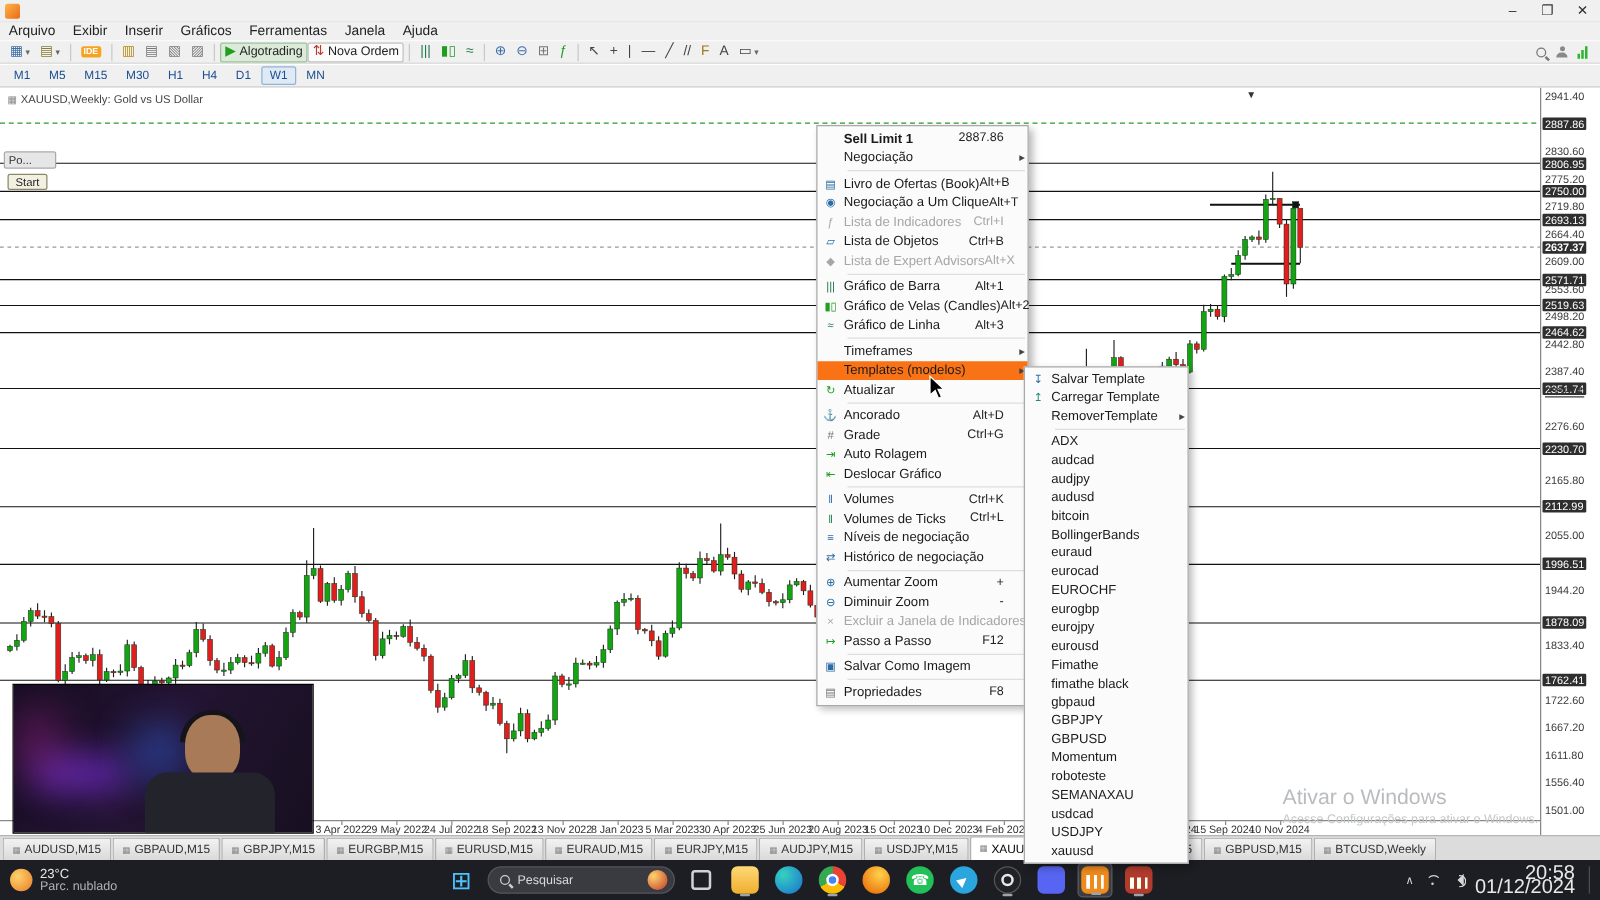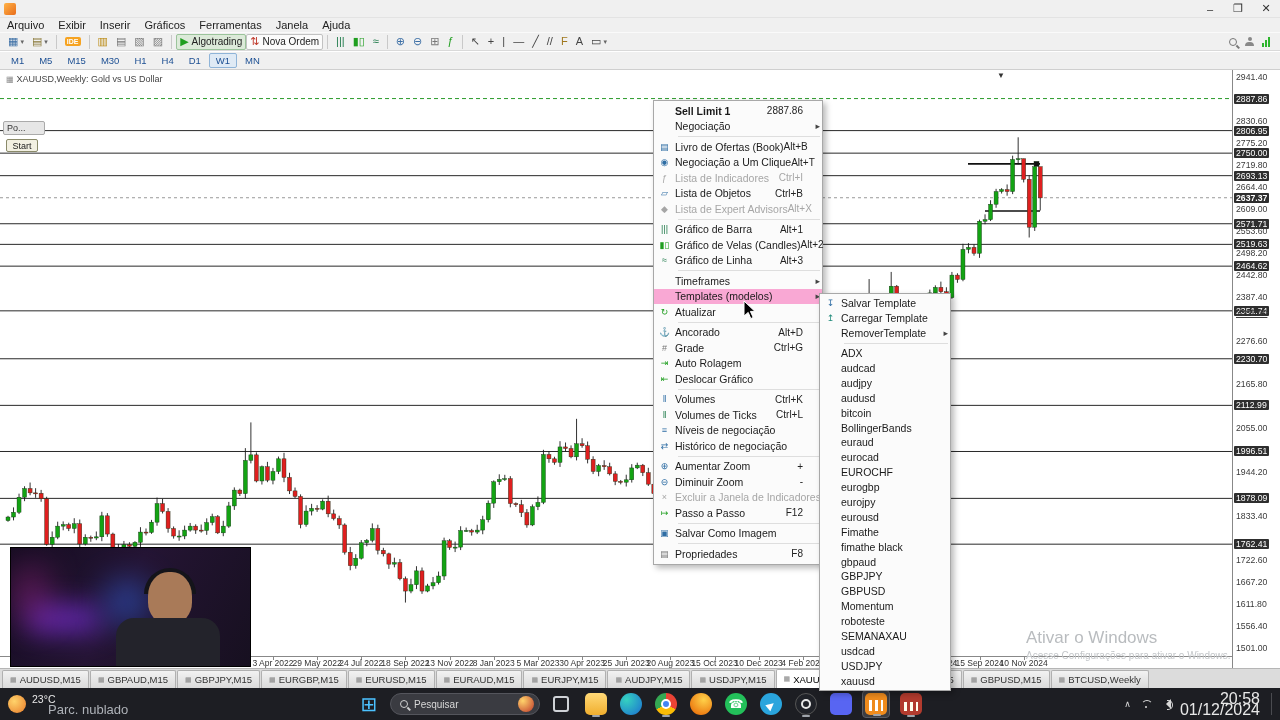--- a/index.html
+++ b/index.html
@@ -50,21 +50,21 @@
   .ta-tick{position:absolute;top:0;width:1px;height:3px;background:#888;}
   
   .mini-pane{position:absolute;left:3px;top:121px;width:42px;height:14px;background:#e6e6e6;border:1px solid #aaa;
     font-size:9px;color:#333;display:flex;align-items:center;padding:0 3px;z-index:6;border-radius:2px;}
   .start-btn{position:absolute;left:6px;top:139px;width:32px;height:13px;background:#f2f0e2;border:1px solid #8a8a6a;
     font-size:9px;color:#222;display:flex;align-items:center;justify-content:center;z-index:6;border-radius:2px;}
   
   .ctx-menu{position:absolute;left:653px;top:100px;width:170px;background:#fbfbfb;border:1px solid #a8a8a8;
     box-shadow:3px 3px 6px rgba(0,0,0,.28);padding:2px 0;z-index:40;}
   .menu-item{display:flex;align-items:center;height:15.5px;font-size:10.5px;color:#1a1a1a;padding-right:2px;}
-  .menu-item.hl{background:#f9a8d4;}
+  .menu-item.hl{background:#f97316;}
   .menu-item.dis,.menu-item.dis .mi-right{color:#a6a6a6;}
   .mi-icon{width:21px;text-align:center;font-size:9px;flex:0 0 21px;}
   .mi-label{white-space:nowrap;}
   .mi-label.b{font-weight:bold;}
   .mi-right{margin-left:auto;padding-right:7px;font-size:10px;color:#222;}
   .mi-arrow{width:10px;font-size:9px;color:#444;text-align:right;flex:0 0 10px;}
   .menu-sep{height:1px;background:#dedede;margin:2px 2px 2px 24px;}
   .submenu{position:absolute;left:819px;top:293px;width:132px;background:#fbfbfb;border:1px solid #a8a8a8;
     box-shadow:3px 3px 6px rgba(0,0,0,.28);padding:2px 0;z-index:50;}
   .submenu .menu-item{height:14.9px;}
@@ -89,21 +89,21 @@
     display:flex;align-items:flex-end;padding-left:2px;z-index:6;}
   .tab{display:flex;align-items:center;gap:3px;height:18px;padding:0 7px;font-size:9.5px;color:#333;
     border:1px solid #b0b0b0;border-bottom:none;background:linear-gradient(#f2f2f2,#dadada);margin-right:1px;border-radius:2px 2px 0 0;white-space:nowrap;}
   .tab.active{background:#fff;height:19px;color:#000;}
   .tab-icon{font-size:7px;color:#888;}
   
   .taskbar{position:absolute;top:688px;left:0;right:0;height:32px;background:#1d1e23;z-index:45;color:#e8e8e8;}
   .weather{position:absolute;left:8px;top:0;height:100%;display:flex;align-items:center;gap:6px;}
   .weather .wico{width:18px;height:18px;border-radius:50%;background:radial-gradient(circle at 35% 35%,#ffd36b,#e87b2a);}
   .weather .wt{font-size:10.5px;line-height:12px;}
-  .weather .wd{font-size:13px;color:#aeb2b8;line-height:10px;margin-left:16px;}
+  .weather .wd{font-size:10px;color:#aeb2b8;line-height:10px;}
   .tb-center{position:absolute;left:50%;top:0;height:100%;transform:translateX(-50%);display:flex;align-items:center;gap:7px;}
   .search-pill{display:flex;align-items:center;gap:6px;height:22px;width:150px;background:#3a3b41;border:1px solid #54555c;
     border-radius:12px;padding:0 5px 0 9px;font-size:10px;color:#d8d8d8;}
   .search-pill .mag{border-color:#cfcfcf;}
   .search-pill .mag::after{background:#cfcfcf;}
   .pill-img{margin-left:auto;width:16px;height:16px;border-radius:50%;background:radial-gradient(circle at 30% 30%,#ffd36b,#c0392b);}
   .tb-app{width:28px;height:28px;display:flex;align-items:center;justify-content:center;border-radius:4px;position:relative;}
   .tb-app.active{background:rgba(255,255,255,.14);border:1px solid #5a5b62;}
   .tb-app.running::after{content:"";position:absolute;bottom:1px;left:10px;width:8px;height:2px;border-radius:2px;background:#9fa4ab;}
   .appic{width:22px;height:22px;border-radius:5px;display:flex;align-items:center;justify-content:center;color:#fff;font-size:11px;}

